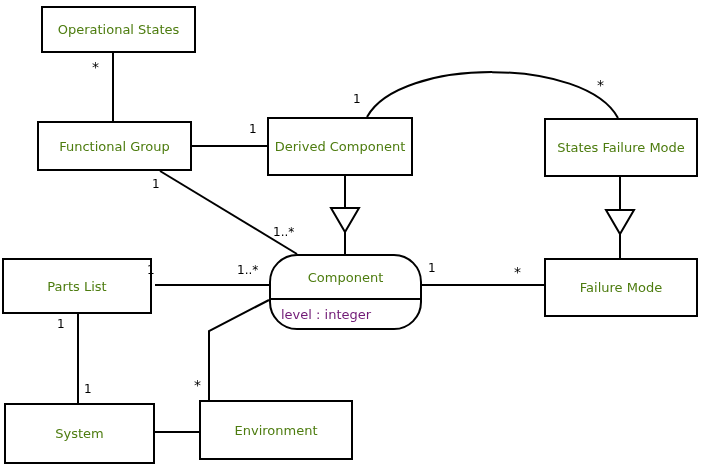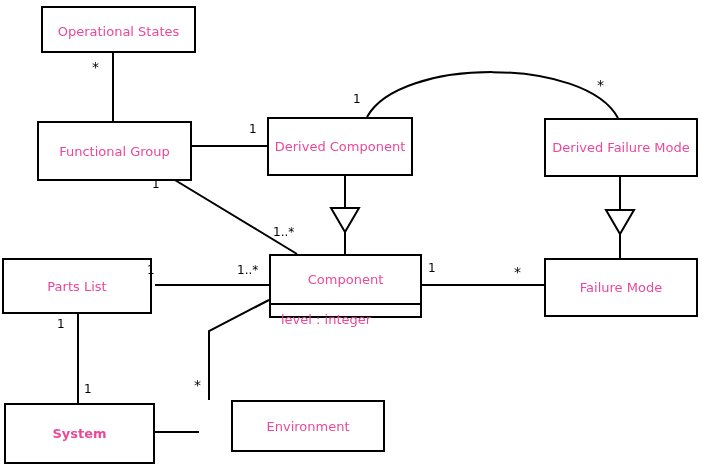--- a/index.html
+++ b/index.html
@@ -30,31 +30,31 @@
     display: flex;
     flex-direction: column;
     z-index: 5;
   }
   .uml-name-compartment {
     flex: 1 1 auto;
     display: flex;
     align-items: center;
     justify-content: center;
     font-size: 13px;
-    color: #ec4899;
+    color: #4d7c0f;
     white-space: nowrap;
-    padding: 16px 6px;
+    padding: 8px 6px;
   }
   .uml-attr-compartment {
     border-top: 2px solid #000000;
     display: flex;
     align-items: center;
     justify-content: flex-start;
     font-size: 13px;
-    color: #ec4899;
+    color: #701a75;
     white-space: nowrap;
     padding: 0 10px;
     height: 28px;
     flex: 0 0 28px;
   }
   .mult-label {
     position: absolute;
     font-size: 12px;
     color: #000000;
     white-space: nowrap;
@@ -98,50 +98,50 @@
       <path d="M 155 432 L 199 432"></path>
 
       <path d="M 209 400 L 209 331 L 269 300"></path>
     </g>
   </svg>
 
   <div class="uml-class" style="left:41px; top:6px; width:155px; height:47px;">
     <div class="uml-name-compartment">Operational States</div>
   </div>
 
-  <div class="uml-class" style="left:37px; top:121px; width:155px; height:60px;">
+  <div class="uml-class" style="left:37px; top:121px; width:155px; height:50px;">
     <div class="uml-name-compartment">Functional Group</div>
   </div>
 
   <div class="uml-class" style="left:267px; top:117px; width:146px; height:59px;">
     <div class="uml-name-compartment">Derived Component</div>
   </div>
 
   <div class="uml-class" style="left:544px; top:118px; width:154px; height:59px;">
-    <div class="uml-name-compartment">Derived Failure Mode</div>
+    <div class="uml-name-compartment">States Failure Mode</div>
   </div>
 
   <div class="uml-class" style="left:2px; top:258px; width:150px; height:56px;">
     <div class="uml-name-compartment">Parts List</div>
   </div>
 
-  <div class="uml-class" style="left:269px; top:254px; width:153px; height:64px;">
+  <div class="uml-class" style="left:269px; top:254px; width:153px; height:76px;border-radius:28px;">
     <div class="uml-name-compartment">Component</div>
     <div class="uml-attr-compartment">level : integer</div>
   </div>
 
   <div class="uml-class" style="left:544px; top:258px; width:154px; height:59px;">
     <div class="uml-name-compartment">Failure Mode</div>
   </div>
 
-  <div class="uml-class" style="left:4px; top:403px; width:151px; height:61px;font-weight:bold;">
+  <div class="uml-class" style="left:4px; top:403px; width:151px; height:61px;">
     <div class="uml-name-compartment">System</div>
   </div>
 
-  <div class="uml-class" style="left:199px; top:400px; width:154px; height:52px;margin-left:32px;">
+  <div class="uml-class" style="left:199px; top:400px; width:154px; height:60px;">
     <div class="uml-name-compartment">Environment</div>
   </div>
 
   <div class="mult-label mult-star" style="left:92px; top:60px;">*</div>
 
   <div class="mult-label" style="left:249px; top:123px;">1</div>
 
   <div class="mult-label" style="left:152px; top:178px;">1</div>
 
   <div class="mult-label" style="left:273px; top:226px;">1..*</div>

